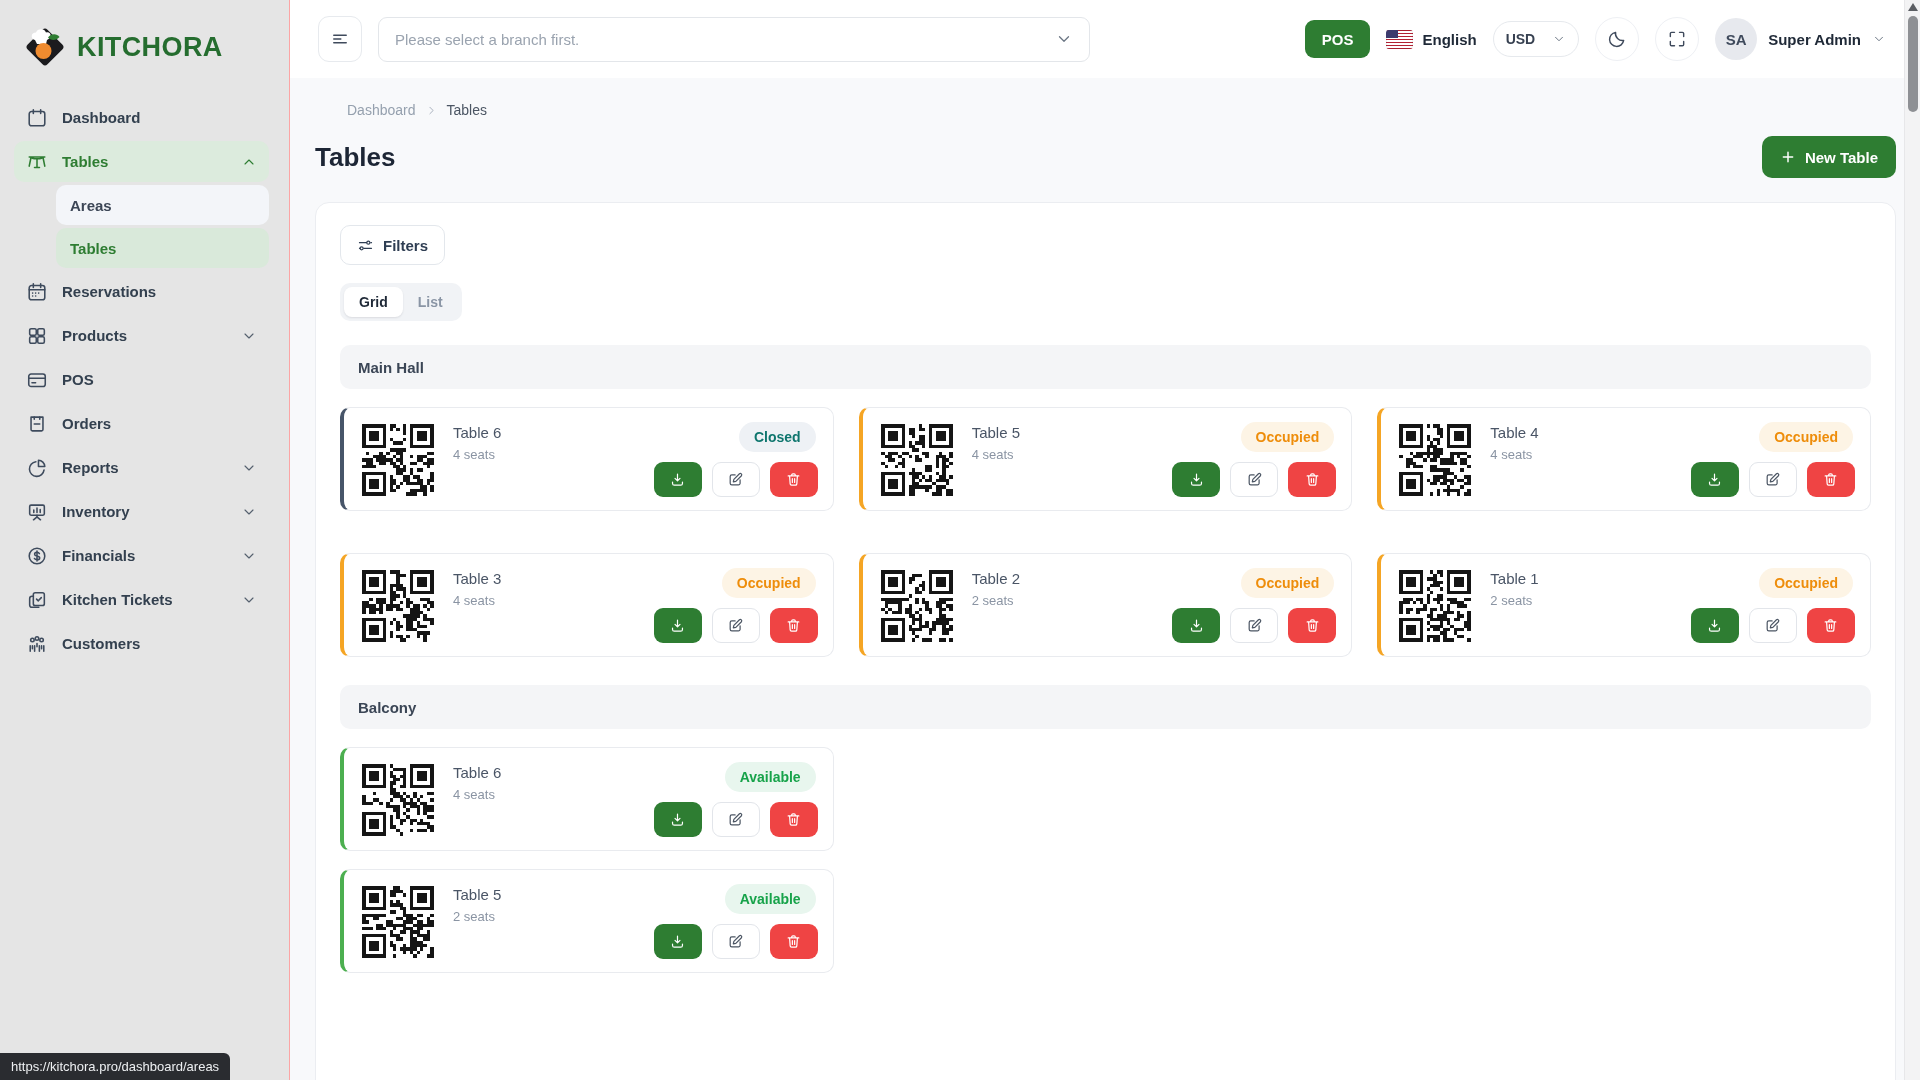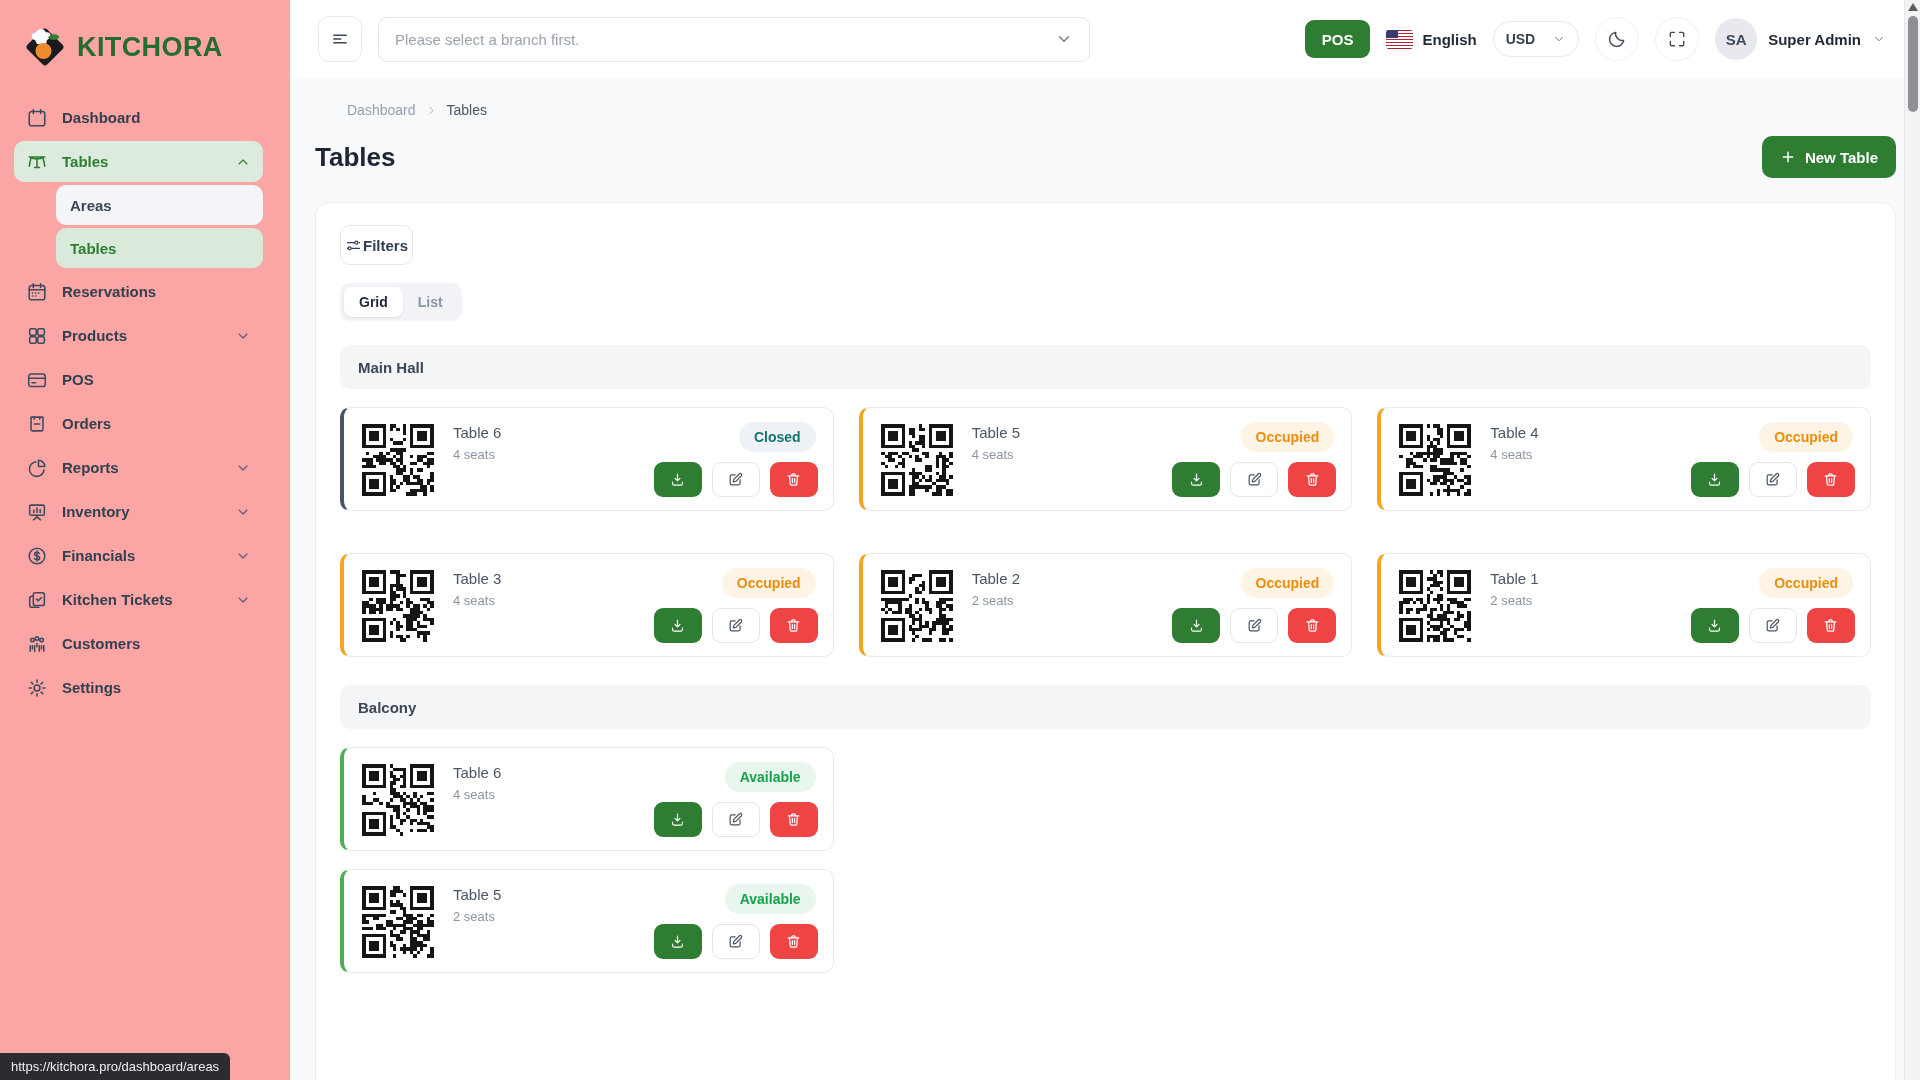--- a/index.html
+++ b/index.html
@@ -1,21 +1,21 @@
 <!DOCTYPE html>
 <html><head>
 <meta charset="utf-8">
 <style>
   * { margin:0; padding:0; box-sizing:border-box; }
   html,body { width:1920px; height:1080px; overflow:hidden; background:#f8f9fb;
     font-family:"Liberation Sans", sans-serif; }
   .app { display:flex; width:100%; height:100%; }
 
   
-  .sidebar { width:290px; flex:none; background:#fca5a5; border-right:7px solid #fca5a5; padding-top:16px; }
+  .sidebar { width:290px; flex:none; background:#e5e5e5; border-right:1px solid #fca5a5; padding-top:16px; }
   .logo { display:flex; align-items:center; gap:9px; padding:8px 0 24px 22px; }
   .logo svg { width:46px; height:46px; }
   .logo-text { font-size:27px; font-weight:800; letter-spacing:.4px; }
   .side-item { display:flex; align-items:center; gap:14px; height:41px; margin:3px 20px 3px 14px;
     padding:0 12px; border-radius:10px; font-size:15px; font-weight:600; color:#33404f; cursor:pointer; }
   .side-item .i { width:22px; height:22px; color:#3e4b5d; flex:none; }
   .side-item .s-chev { margin-left:auto; width:16px; height:16px; color:#55606e; }
   .side-item.active { color:#2e7d32; }
   .side-item.active .i, .side-item.active .s-chev { color:#2e7d32; }
   .side-item.sub { margin-left:56px; margin-right:20px; height:40px; background:#f3f5f9; padding:0 14px; color:#3c4656; }
@@ -64,21 +64,21 @@
   .panel { margin-top:24px; background:#fff; border:1px solid #ebedf1; border-radius:14px;
     padding:22px 24px; height:1010px; }
   .toolbar-row { display:flex; align-items:center; justify-content:space-between; }
   .search-box { width:258px; height:42px; border:1px solid #e7eaee; border-radius:10px; display:flex;
     align-items:center; gap:9px; padding:0 9px 0 12px; background:#fff; }
   .search-box .i { width:18px; height:18px; color:#8a94a1; flex:none; }
   .search-box input { border:0; outline:0; flex:1; min-width:0; font-size:14.5px; color:#33404f; font-family:inherit; background:transparent; }
   .search-box input::placeholder { color:#9aa4b2; }
   .kbd { border:1px solid #e3e7ec; background:#fafbfc; border-radius:6px; font-size:11.5px; color:#6e7a89; padding:4px 7px; white-space:nowrap; }
   .filters-btn { height:40px; border:1px solid #e3e7ec; border-radius:10px; background:#fff; display:flex;
-    align-items:center; gap:1px; padding:0 4px; font-size:15px; font-weight:600; color:#2f3e53; cursor:pointer; font-family:inherit; }
+    align-items:center; gap:9px; padding:0 16px; font-size:15px; font-weight:600; color:#2f3e53; cursor:pointer; font-family:inherit; }
   .filters-btn .i { width:17px; height:17px; }
   .seg { display:inline-flex; background:#f1f3f6; border-radius:10px; padding:4px; margin-top:18px; }
   .seg-btn { padding:7px 15px; border-radius:8px; font-size:14px; font-weight:600; color:#8a95a5; cursor:pointer; border:0; background:transparent; font-family:inherit; }
   .seg-btn.active { background:#fff; color:#1f2937; font-weight:700; box-shadow:0 1px 2px rgba(16,24,40,.1); }
 
   .section-band { height:44px; background:#f4f5f7; border-radius:10px; display:flex; align-items:center;
     padding:0 18px; font-size:15px; font-weight:700; color:#3b4656; margin-top:28px; }
   .section-band.first { margin-top:24px; }
   .section-grid { display:grid; grid-template-columns:repeat(3,1fr); gap:42px 25px; margin-top:18px; }
 
@@ -259,29 +259,20 @@
         <div class="side-item">
           <span class="i">
             <svg viewBox="0 0 24 24">
               <circle cx="7" cy="7.6" r="1.9"></circle>
               <circle cx="12" cy="6" r="1.9"></circle>
               <circle cx="17" cy="7.6" r="1.9"></circle>
               <path d="M4.6 20v-6M9.4 20v-6M7 14v3.2M14.6 20v-6M12 11.4V15M19.4 20v-6M17 14v3.2"></path>
             </svg>
           </span>
           <span>Customers</span>
-        </div>
-        <div class="side-item">
-          <span class="i">
-            <svg viewBox="0 0 24 24">
-              <circle cx="12" cy="12" r="3.2"></circle>
-              <path d="M12 3.4v2.3M12 18.3v2.3M3.4 12h2.3M18.3 12h2.3M5.9 5.9l1.7 1.7M16.4 16.4l1.7 1.7M18.1 5.9l-1.7 1.7M7.6 16.4l-1.7 1.7"></path>
-            </svg>
-          </span>
-          <span>Settings</span>
         </div>
       </nav>
   </aside>
 
   <div class="main">
 
     <header class="topbar">
       <button class="icon-btn">
         <span class="i">
             <svg viewBox="0 0 24 24">

